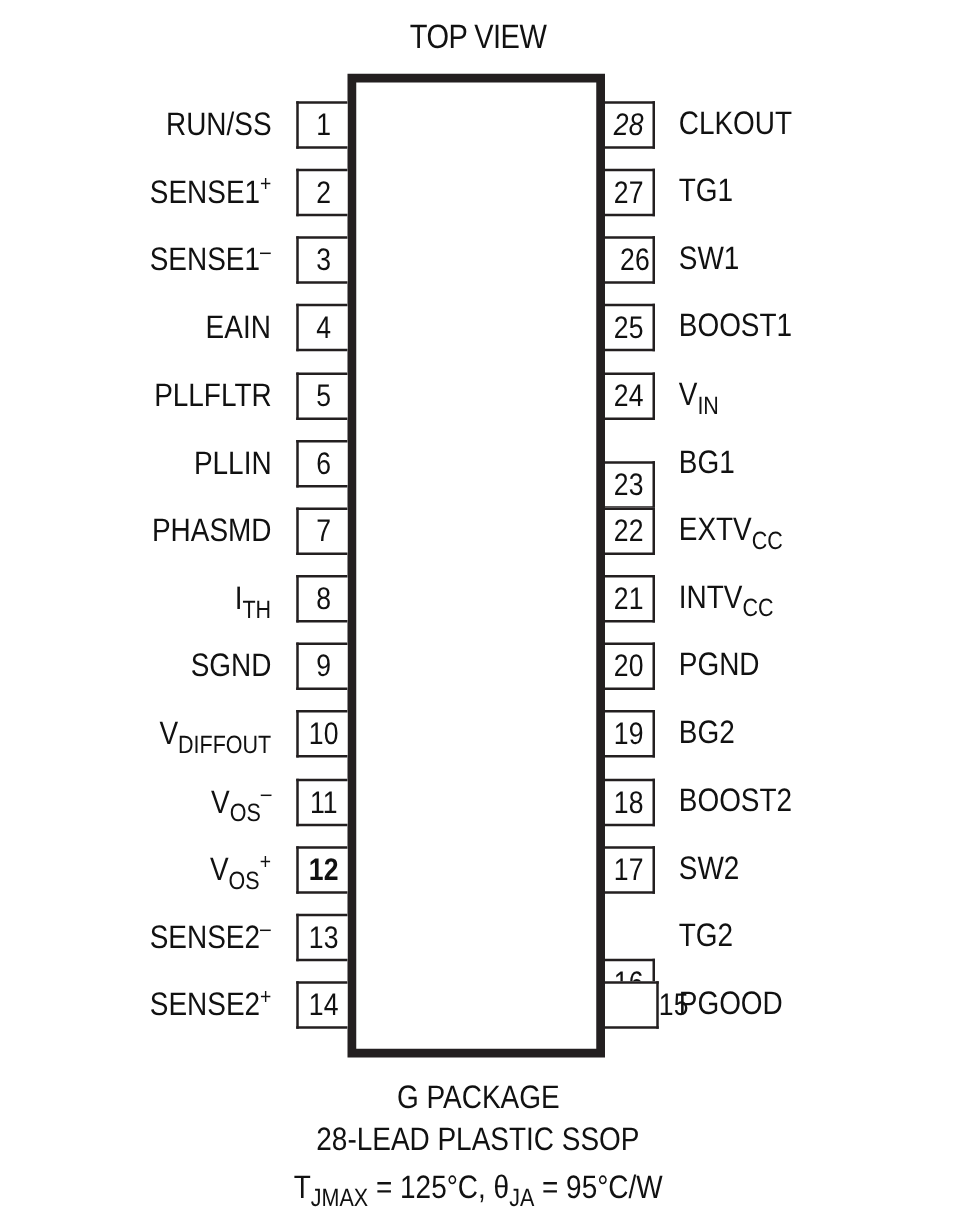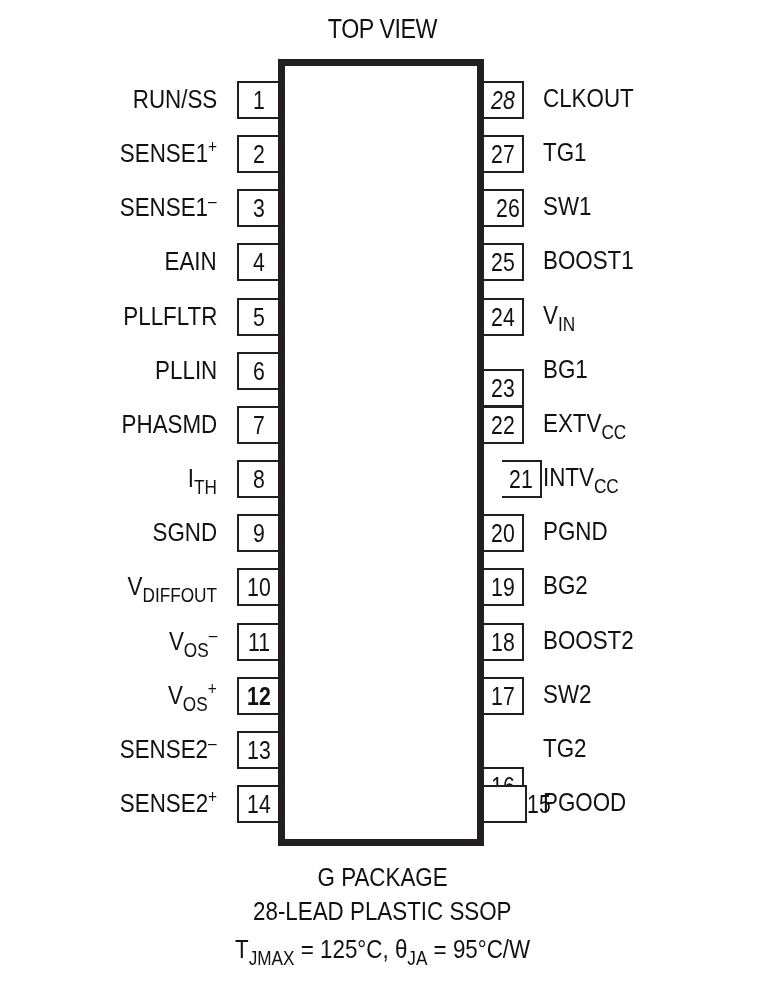--- a/index.html
+++ b/index.html
@@ -70,21 +70,21 @@
       <div class="pin-box right" style="top: 189.3px; text-align: right;"><span class="pin-num">26</span></div>
       <div class="pin-label right" style="top: 191.3px;"><span>SW1</span></div>
       <div class="pin-box right" style="top: 243.45px;"><span class="pin-num">25</span></div>
       <div class="pin-label right" style="top: 245.45px;"><span>BOOST1</span></div>
       <div class="pin-box right" style="top: 297.6px;"><span class="pin-num">24</span></div>
       <div class="pin-label right" style="top: 299.6px;"><span>V</span><sub>IN</sub></div>
       <div class="pin-box right" style="top: 369px;"><span class="pin-num">23</span></div>
       <div class="pin-label right" style="top: 353.75px;"><span>BG1</span></div>
       <div class="pin-box right" style="top: 405.9px;"><span class="pin-num">22</span></div>
       <div class="pin-label right" style="top: 407.9px;"><span>EXTV</span><sub>CC</sub></div>
-      <div class="pin-box right" style="top: 460.05px; margin-left: 18px;"><span class="pin-num">21</span></div>
+      <div class="pin-box right" style="top: 460.05px;"><span class="pin-num">21</span></div>
       <div class="pin-label right" style="top: 462.05px;"><span>INTV</span><sub>CC</sub></div>
       <div class="pin-box right" style="top: 514.2px;"><span class="pin-num">20</span></div>
       <div class="pin-label right" style="top: 516.2px;"><span>PGND</span></div>
       <div class="pin-box right" style="top: 568.35px;"><span class="pin-num">19</span></div>
       <div class="pin-label right" style="top: 570.35px;"><span>BG2</span></div>
       <div class="pin-box right" style="top: 622.5px;"><span class="pin-num">18</span></div>
       <div class="pin-label right" style="top: 624.5px;"><span>BOOST2</span></div>
       <div class="pin-box right" style="top: 676.65px;"><span class="pin-num">17</span></div>
       <div class="pin-label right" style="top: 678.65px;"><span>SW2</span></div>
       <div class="pin-box right" style="top: 767px;"><span class="pin-num">16</span></div>

